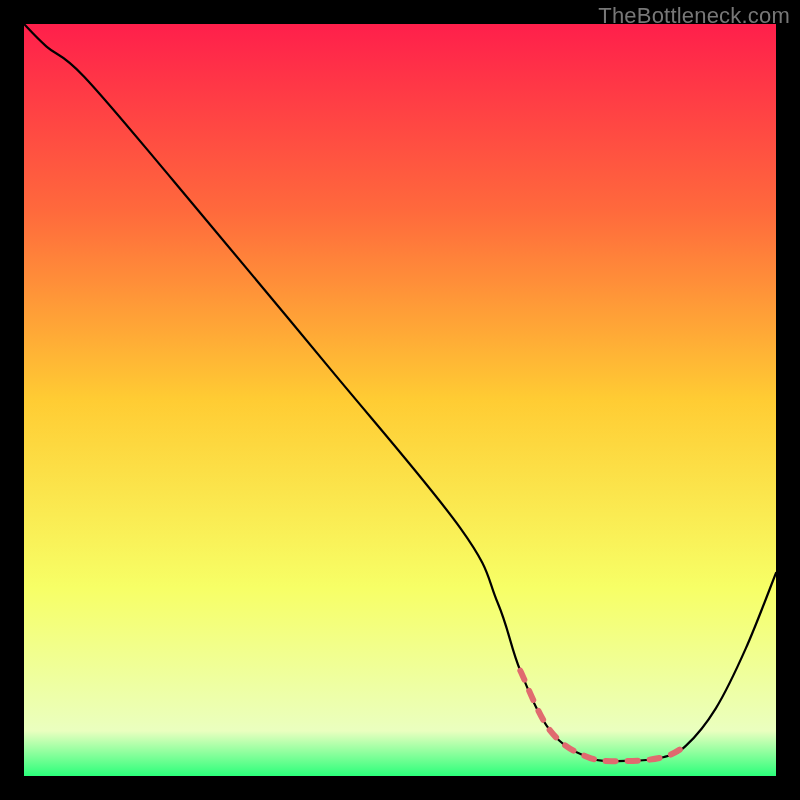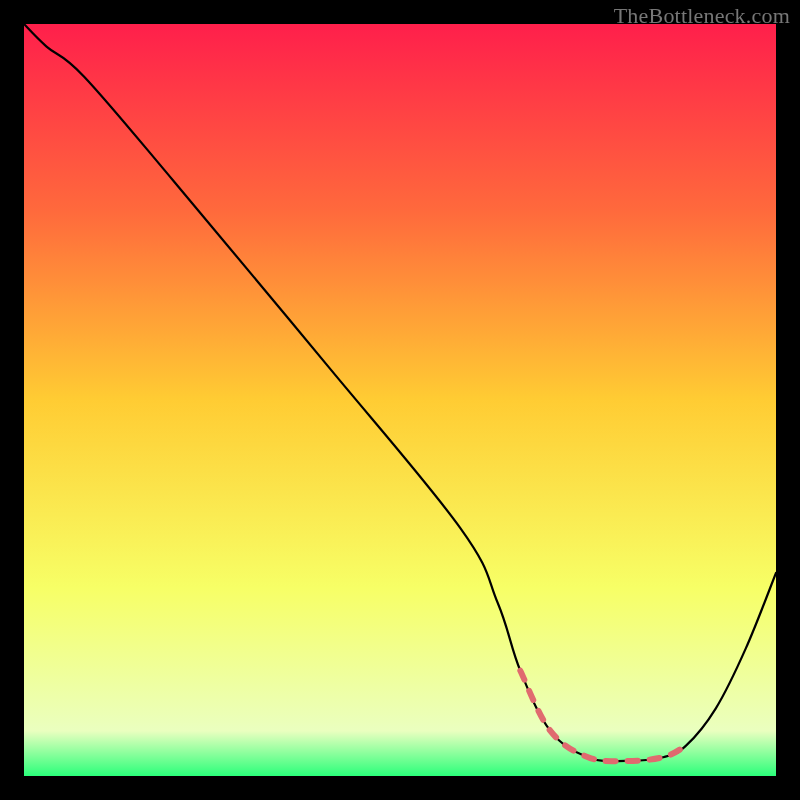--- a/index.html
+++ b/index.html
@@ -28,21 +28,20 @@
   }
   .watermark {
     position: absolute;
     top: 3px;
     right: 10px;
     color: #777;
     font-size: 22px;
     font-weight: 500;
     letter-spacing: 0.2px;
     user-select: none;
-    font-family: Liberation Serif, serif;
   }
   svg { display: block; }
 </style>
 </head>
 <body>
 
 <div class="frame">
   <div class="plot-area">
     <svg id="chart-svg" width="752" height="752" viewBox="0 0 752 752">
         <defs>

